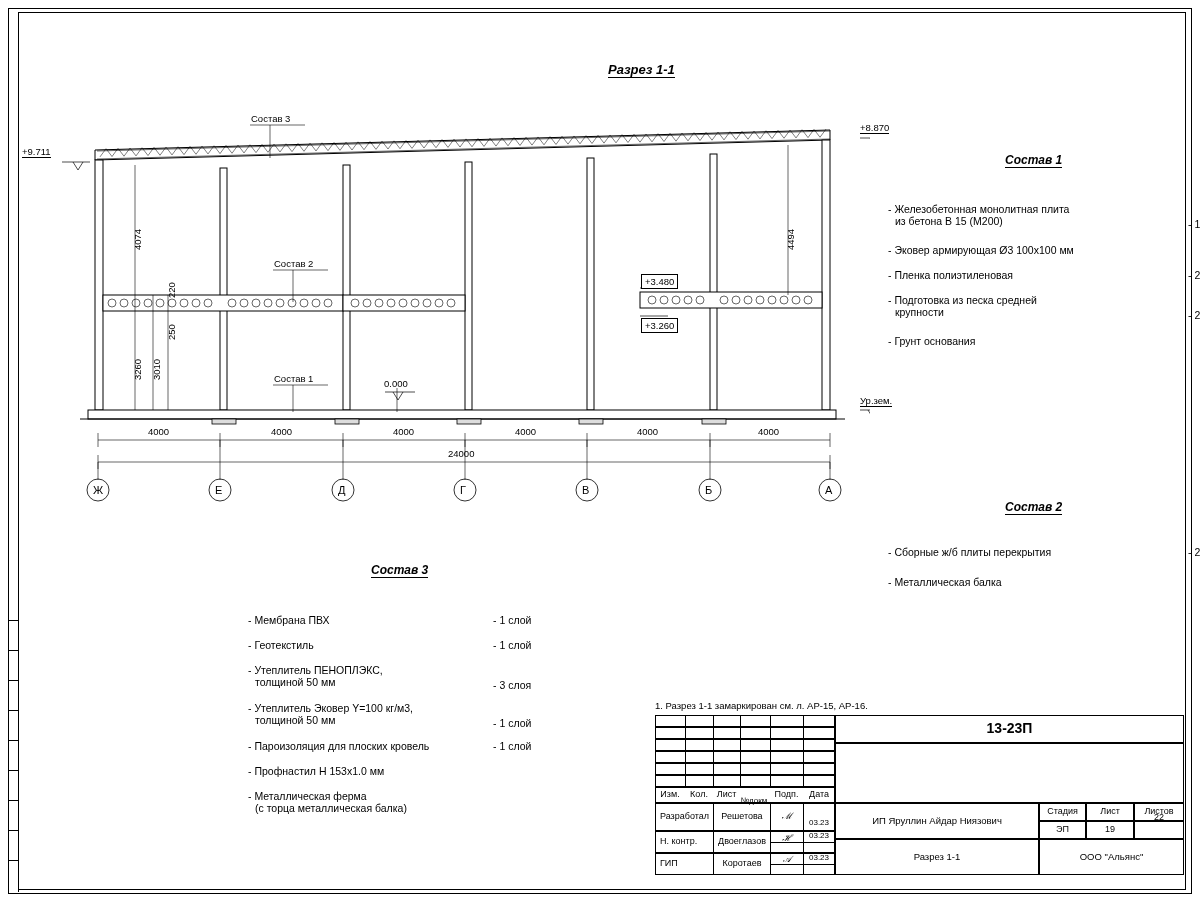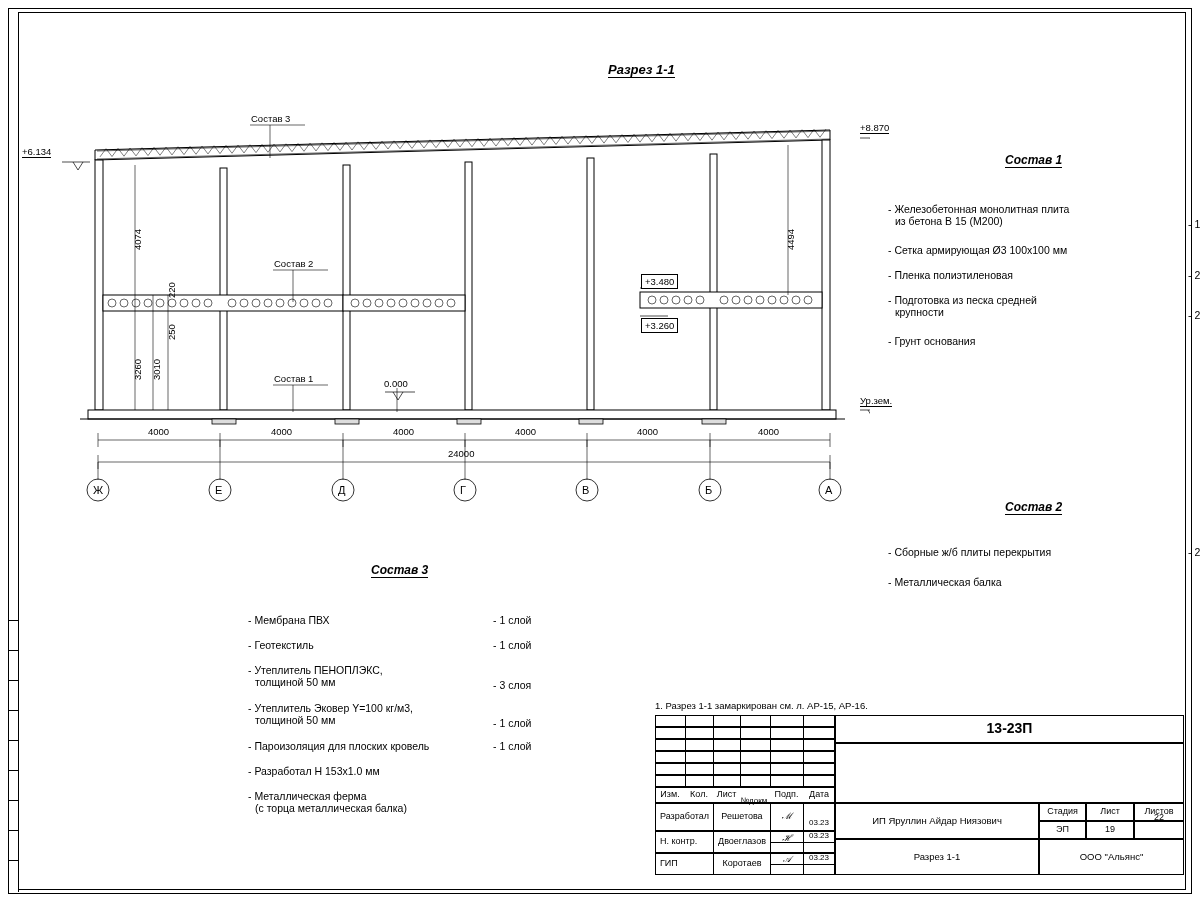--- a/index.html
+++ b/index.html
@@ -219,21 +219,21 @@
       <path d="M353 352 L358 360 L363 352"></path>
       <line x1="820" y1="370" x2="850" y2="370"></line>
       <path d="M828 370 L833 378 L838 370"></path>
       <line x1="600" y1="248" x2="628" y2="248"></line>
       <line x1="600" y1="276" x2="628" y2="276"></line>
     </g>
   </g>
 </svg>
 
   
-  <div class="lbl" style="left:-18px;top:106px;border-bottom:1px solid #000;">+6.134</div>
+  <div class="lbl" style="left:-18px;top:106px;border-bottom:1px solid #000;">+9.711</div>
   <div class="lbl" style="left:820px;top:82px;border-bottom:1px solid #000;">+8.870</div>
   <div class="lbl" style="left:601px;top:234px;border:1px solid #000;padding:1px 3px;background:#fff;">+3.480</div>
   <div class="lbl" style="left:601px;top:278px;border:1px solid #000;padding:1px 3px;background:#fff;">+3.260</div>
   <div class="lbl" style="left:344px;top:338px;">0.000</div>
   <div class="lbl" style="left:820px;top:355px;border-bottom:1px solid #000;">Ур.зем.</div>
 
   
   <div class="lbl" style="left:211px;top:73px;">Состав 3</div>
   <div class="lbl" style="left:234px;top:218px;">Состав 2</div>
   <div class="lbl" style="left:234px;top:333px;">Состав 1</div>
@@ -266,21 +266,21 @@
 </div>
 
 <div class="title" style="left:1005px;top:153px;font-size:12px;">Состав 1</div>
 <div class="spec" id="spec1" style="left:888px;top:203px;width:300px;">
   <div class="row" style="height:28px;">
     <span class="txt">- Железобетонная  монолитная плита</span>
     <span class="txt2" style="padding-left:7px;">из бетона В 15 (М200)</span>
     <span class="val" style="top:15px;">- 150 мм</span>
   </div>
   <div class="row" style="margin-top:6px;">
-    <span class="txt">- Сетка армирующая Ø3 100х100 мм</span>
+    <span class="txt">- Эковер армирующая Ø3 100х100 мм</span>
     <span class="val"></span>
   </div>
   <div class="row" style="margin-top:12px;">
     <span class="txt">- Пленка полиэтиленовая</span>
     <span class="val">- 2 слоя</span>
   </div>
   <div class="row" style="margin-top:12px;height:28px;">
     <span class="txt">- Подготовка из песка средней</span>
     <span class="txt2" style="padding-left:7px;">крупности</span>
     <span class="val" style="top:15px;">- 200 мм</span>
@@ -321,21 +321,21 @@
   <div class="row" style="height:28px;margin-bottom:10px;">
     <span class="txt">- Утеплитель Эковер Y=100 кг/м3,</span>
     <span class="txt2" style="padding-left:7px;">толщиной 50 мм</span>
     <span class="val" style="top:15px;">- 1 слой</span>
   </div>
   <div class="row" style="margin-bottom:13px;">
     <span class="txt">- Пароизоляция для плоских кровель</span>
     <span class="val">- 1 слой</span>
   </div>
   <div class="row" style="margin-bottom:13px;">
-    <span class="txt">- Разработал Н 153х1.0 мм</span>
+    <span class="txt">- Профнастил Н 153х1.0 мм</span>
     <span class="val"></span>
   </div>
   <div class="row" style="height:28px;">
     <span class="txt">- Металлическая ферма</span>
     <span class="txt2" style="padding-left:7px;">(с торца металлическая балка)</span>
     <span class="val"></span>
   </div>
 </div>
 
 <div class="note" style="left:655px;top:700px;">1. Разрез 1-1 замаркирован см. л. АР-15, АР-16.</div>

